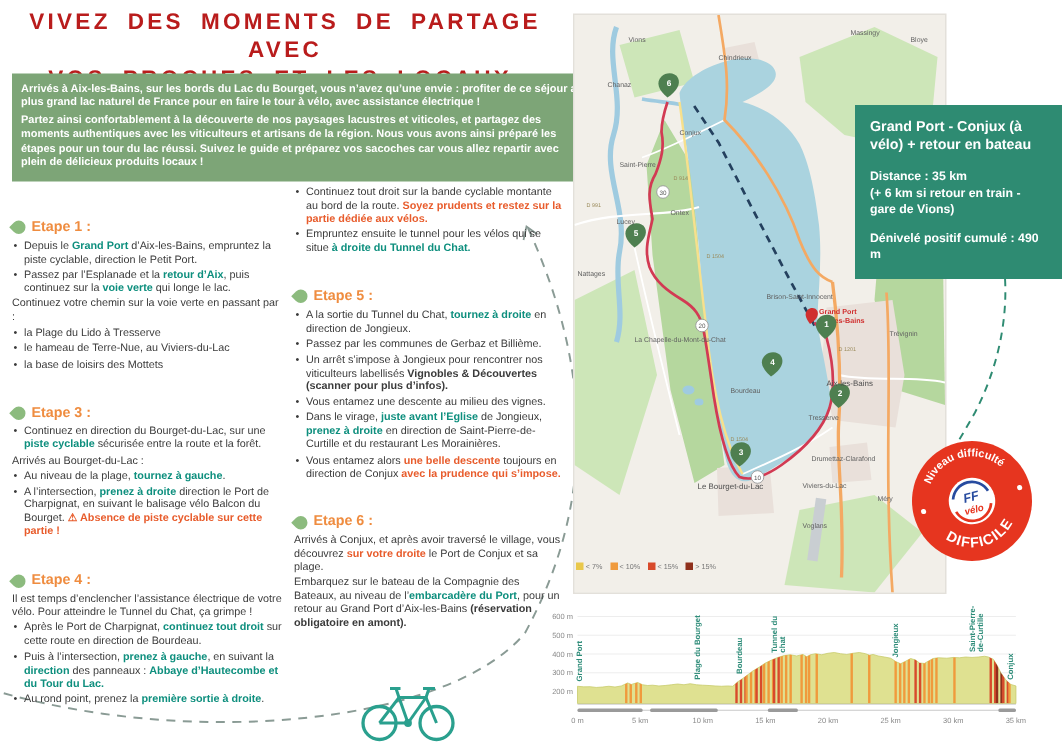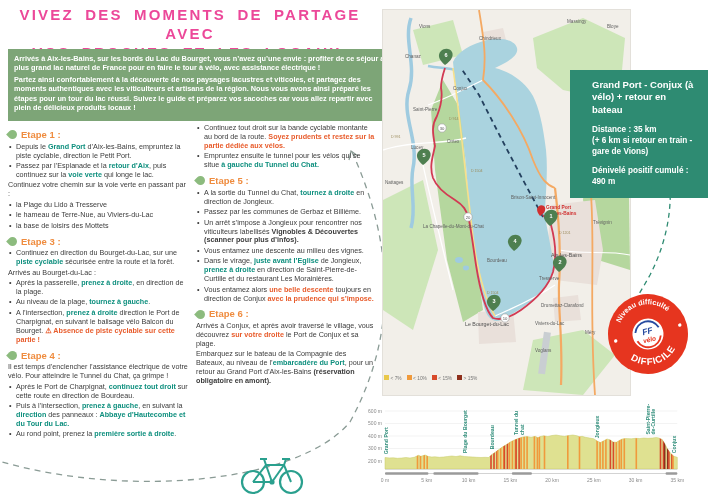--- a/index.html
+++ b/index.html
@@ -1,44 +1,44 @@
 <!DOCTYPE html>
 <html><head>
 <meta charset="utf-8">
 <style>
   html,body{margin:0;padding:0;background:#fff;}
   .page{position:relative;width:708px;height:500px;background:#ffffff;overflow:hidden;
         font-family:"Liberation Sans",sans-serif;}
   
   .title{position:absolute;left:6px;top:6px;width:368px;text-align:center;
-         color:#ec4899;font-weight:bold;font-size:15px;line-height:1.25;
+         color:#b91c1c;font-weight:bold;font-size:15px;line-height:1.25;
          letter-spacing:2.2px;word-spacing:5px;}
   .intro{position:absolute;left:8px;top:49px;width:424px;height:72px;background:#7da577;
          color:#fff;font-size:7.3px;font-weight:bold;line-height:1.3;padding:5px 6px;
          box-sizing:border-box;}
   .intro p{margin:0 0 2px 0;}
   .intro .wrap-qr{margin-right:46px;}
   .qr{position:absolute;right:5px;top:28px;width:42px;height:42px;background:#fff;border-radius:4px;}
   .col{position:absolute;top:124px;width:180px;font-size:7.2px;line-height:1.24;color:#3b3b3b;}
   .col1{left:8px;} .col2{left:196px;}
-  .step-head{display:flex;align-items:center;gap:4px;margin:5px 0 2px 0;}
+  .step-head{display:flex;align-items:center;gap:4px;margin:22px 0 2px 0;}
   .leaf{display:inline-block;width:9px;height:9px;background:#8cbb7e;
         border-radius:0 50% 50% 50%;transform:rotate(-45deg);flex:0 0 auto;}
   .step-label{color:#ef8c3f;font-weight:bold;font-size:9.5px;}
   .item{margin:0 0 1.5px 0;}
   .item.bullet{padding-left:8px;position:relative;}
   .item.bullet::before{content:"•";position:absolute;left:1px;top:0;color:#3b3b3b;}
   .hl{color:#0e8f7e;font-weight:bold;}
   .warn{color:#e85c2c;font-weight:bold;}
   .b{font-weight:bold;}
   
   .map{position:absolute;left:383px;top:10px;width:247px;height:385px;background:#f2efe9;
        box-shadow:0 0 0 1px #e3e0da;}
   .infobox{position:absolute;left:570px;top:70px;width:138px;box-sizing:border-box;
-           background:#2e8b72;color:#fff;padding:9px 10px 11px 22px;}
+           background:#2e8b72;color:#fff;padding:9px 10px 11px 10px;}
   .infobox .ib-title{font-size:9.5px;font-weight:bold;line-height:1.3;margin-bottom:8px;}
   .infobox .ib-line{font-size:8.2px;font-weight:bold;line-height:1.35;}
   .infobox .ib-gap{height:8px;}
   .badge{position:absolute;left:604px;top:290px;width:88px;height:88px;}
   .legend{position:absolute;left:384px;top:375px;display:flex;gap:5px;align-items:center;
           font-size:4.8px;color:#777;}
   .legend .sw{display:inline-block;width:5px;height:5px;margin-right:1.5px;vertical-align:-0.5px;}
   .chart{position:absolute;left:358px;top:402px;width:350px;height:96px;}
   .ax{font-size:5px;fill:#8a8a8a;}
   .pl{font-size:5.2px;font-weight:bold;fill:#2f8d7a;}
@@ -120,35 +120,34 @@
       <div class="item"><span>Continuez votre chemin sur la voie verte en passant par :</span></div>
       <div class="item bullet"><span>la Plage du Lido à Tresserve</span></div>
       <div class="item bullet"><span>le hameau de Terre-Nue, au Viviers-du-Lac</span></div>
       <div class="item bullet"><span>la base de loisirs des Mottets</span></div>
       <div class="step-head">
         <span class="leaf"></span>
         <span class="step-label">Etape 3 :</span>
       </div>
       <div class="item bullet"><span>Continuez en direction du Bourget-du-Lac, sur une </span><span class="hl">piste cyclable</span><span> sécurisée entre la route et la forêt.</span></div>
       <div class="item"><span>Arrivés au Bourget-du-Lac :</span></div>
-      <div class="item bullet"><span>Après la passerelle, </span><span class="hl">prenez à droite</span><span>, en direction de la plage.</span></div>
       <div class="item bullet"><span>Au niveau de la plage, </span><span class="hl">tournez à gauche</span><span>.</span></div>
       <div class="item bullet"><span>A l’intersection, </span><span class="hl">prenez à droite</span><span> direction le Port de Charpignat, en suivant le balisage vélo Balcon du Bourget. </span><span class="warn">⚠ Absence de piste cyclable sur cette partie !</span></div>
       <div class="step-head">
         <span class="leaf"></span>
         <span class="step-label">Etape 4 :</span>
       </div>
       <div class="item"><span>Il est temps d’enclencher l’assistance électrique de votre vélo. Pour atteindre le Tunnel du Chat, ça grimpe !</span></div>
       <div class="item bullet"><span>Après le Port de Charpignat, </span><span class="hl">continuez tout droit</span><span> sur cette route en direction de Bourdeau.</span></div>
       <div class="item bullet"><span>Puis à l’intersection, </span><span class="hl">prenez à gauche</span><span>, en suivant la </span><span class="hl">direction</span><span> des panneaux : </span><span class="hl">Abbaye d’Hautecombe et du Tour du Lac.</span></div>
       <div class="item bullet"><span>Au rond point, prenez la </span><span class="hl">première sortie à droite</span><span>.</span></div>
     </div>
 <div class="col col2">
       <div class="item bullet"><span>Continuez tout droit sur la bande cyclable montante au bord de la route. </span><span class="warn">Soyez prudents et restez sur la partie dédiée aux vélos.</span></div>
-      <div class="item bullet"><span>Empruntez ensuite le tunnel pour les vélos qui se situe </span><span class="hl">à gauche du Tunnel du Chat.</span></div>
+      <div class="item bullet"><span>Empruntez ensuite le tunnel pour les vélos qui se situe </span><span class="hl">à droite du Tunnel du Chat.</span></div>
       <div class="step-head">
         <span class="leaf"></span>
         <span class="step-label">Etape 5 :</span>
       </div>
       <div class="item bullet"><span>A la sortie du Tunnel du Chat, </span><span class="hl">tournez à droite</span><span> en direction de Jongieux.</span></div>
       <div class="item bullet"><span>Passez par les communes de Gerbaz et Billième.</span></div>
       <div class="item bullet"><span>Un arrêt s’impose à Jongieux pour rencontrer nos viticulteurs labellisés </span><span class="b">Vignobles &amp; Découvertes (scanner pour plus d’infos).</span></div>
       <div class="item bullet"><span>Vous entamez une descente au milieu des vignes.</span></div>
       <div class="item bullet"><span>Dans le virage, </span><span class="hl">juste avant l’Eglise</span><span> de Jongieux, </span><span class="hl">prenez à droite</span><span> en direction de Saint-Pierre-de-Curtille et du restaurant Les Morainières.</span></div>
       <div class="item bullet"><span>Vous entamez alors </span><span class="warn">une belle descente</span><span> toujours en direction de Conjux </span><span class="warn">avec la prudence qui s’impose.</span></div>

